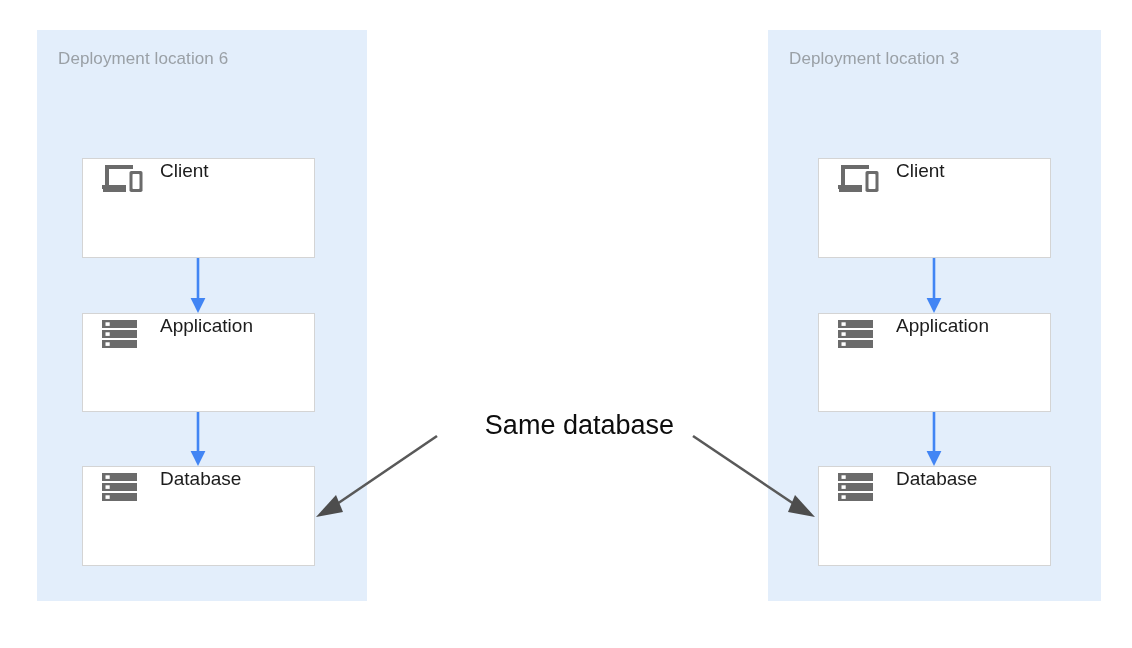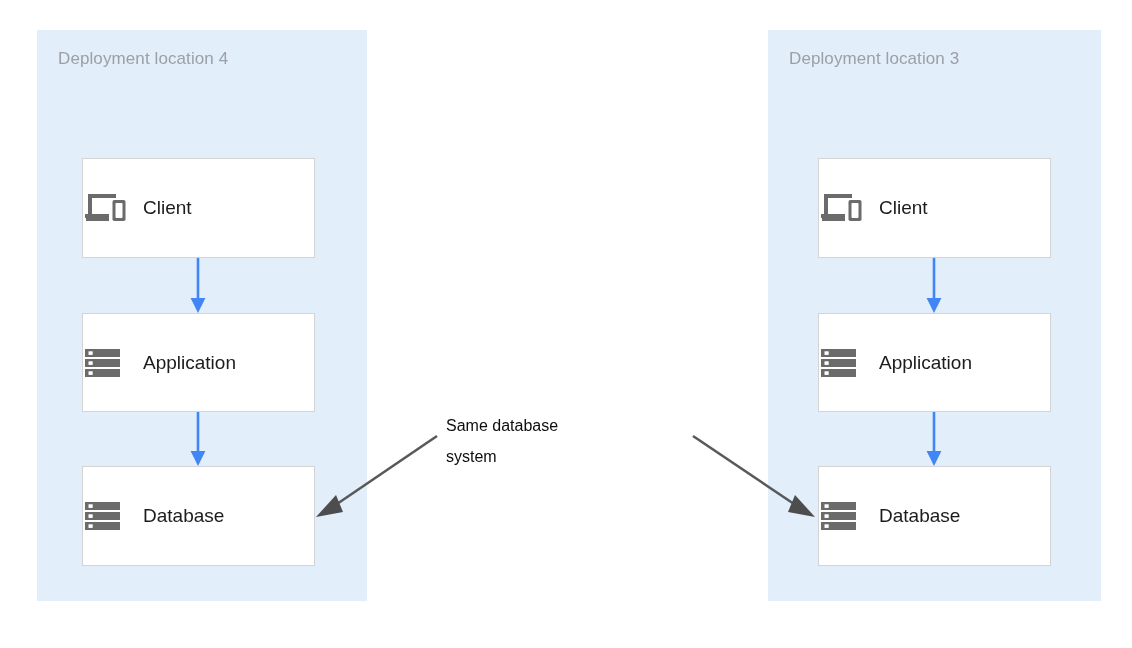--- a/index.html
+++ b/index.html
@@ -41,21 +41,22 @@
     letter-spacing: 0.1px;
   }
 
   
   .node {
     position: absolute;
     background: #ffffff;
     border: 1px solid #d4d4d4;
     box-sizing: border-box;
     display: flex;
-    align-items: center;
+    align-items: flex-start;
+    padding-left: 17px;
   }
   .node-icon {
     flex: 0 0 auto;
     width: 46px;
     height: 40px;
     position: relative;
     margin-right: 14px;
   }
   .node-label {
     font-size: 19px;
@@ -83,44 +84,44 @@
   }
   .connector svg { display: block; width: 24px; height: 100%; }
   #conn-1a { left: 186px; top: 258px; height: 56px; }
   #conn-1b { left: 186px; top: 412px; height: 55px; }
   #conn-2a { left: 922px; top: 258px; height: 56px; }
   #conn-2b { left: 922px; top: 412px; height: 55px; }
 
   
   #annotation-text {
     position: absolute;
-    left: 446px;
+    left: 434px;
     top: 410px;
     width: 240px;
-    text-align: left;
-    font-size: 16px;
+    text-align: right;
+    font-size: 27px;
     line-height: 31px;
     color: #0d0d0d;
   }
   #annotation-arrows {
     position: absolute;
     left: 0;
     top: 0;
     width: 1132px;
     height: 648px;
     pointer-events: none;
   }
 </style>
 </head>
 <body>
 
 <div id="stage">
 
   <div class="zone" id="zone-1">
-    <div class="zone-title">Deployment location 4</div>
+    <div class="zone-title">Deployment location 6</div>
   </div>
 
   <div class="zone" id="zone-2">
     <div class="zone-title">Deployment location 3</div>
   </div>
 
   <div class="node" id="node-client-1">
     <span class="node-icon">
       <svg class="icon-svg" viewBox="0 0 46 40" xmlns="http://www.w3.org/2000/svg">
         <path d="M5 6 h28 v4 H9 v16 h17 v4 H2 v-4 h3 Z" fill="#6b6b6b"></path>
@@ -233,16 +234,15 @@
     </g>
 
     <g>
       <line x1="693" y1="436" x2="797" y2="506" stroke="#595959" stroke-width="2.6"></line>
       <polygon points="815,517 788,512 795,495" fill="#4d4d4d"></polygon>
     </g>
   </svg>
 
   <div id="annotation-text">
     <div>Same database</div>
-    <div>system</div>
   </div>
 
 </div>
 
 </body></html>

